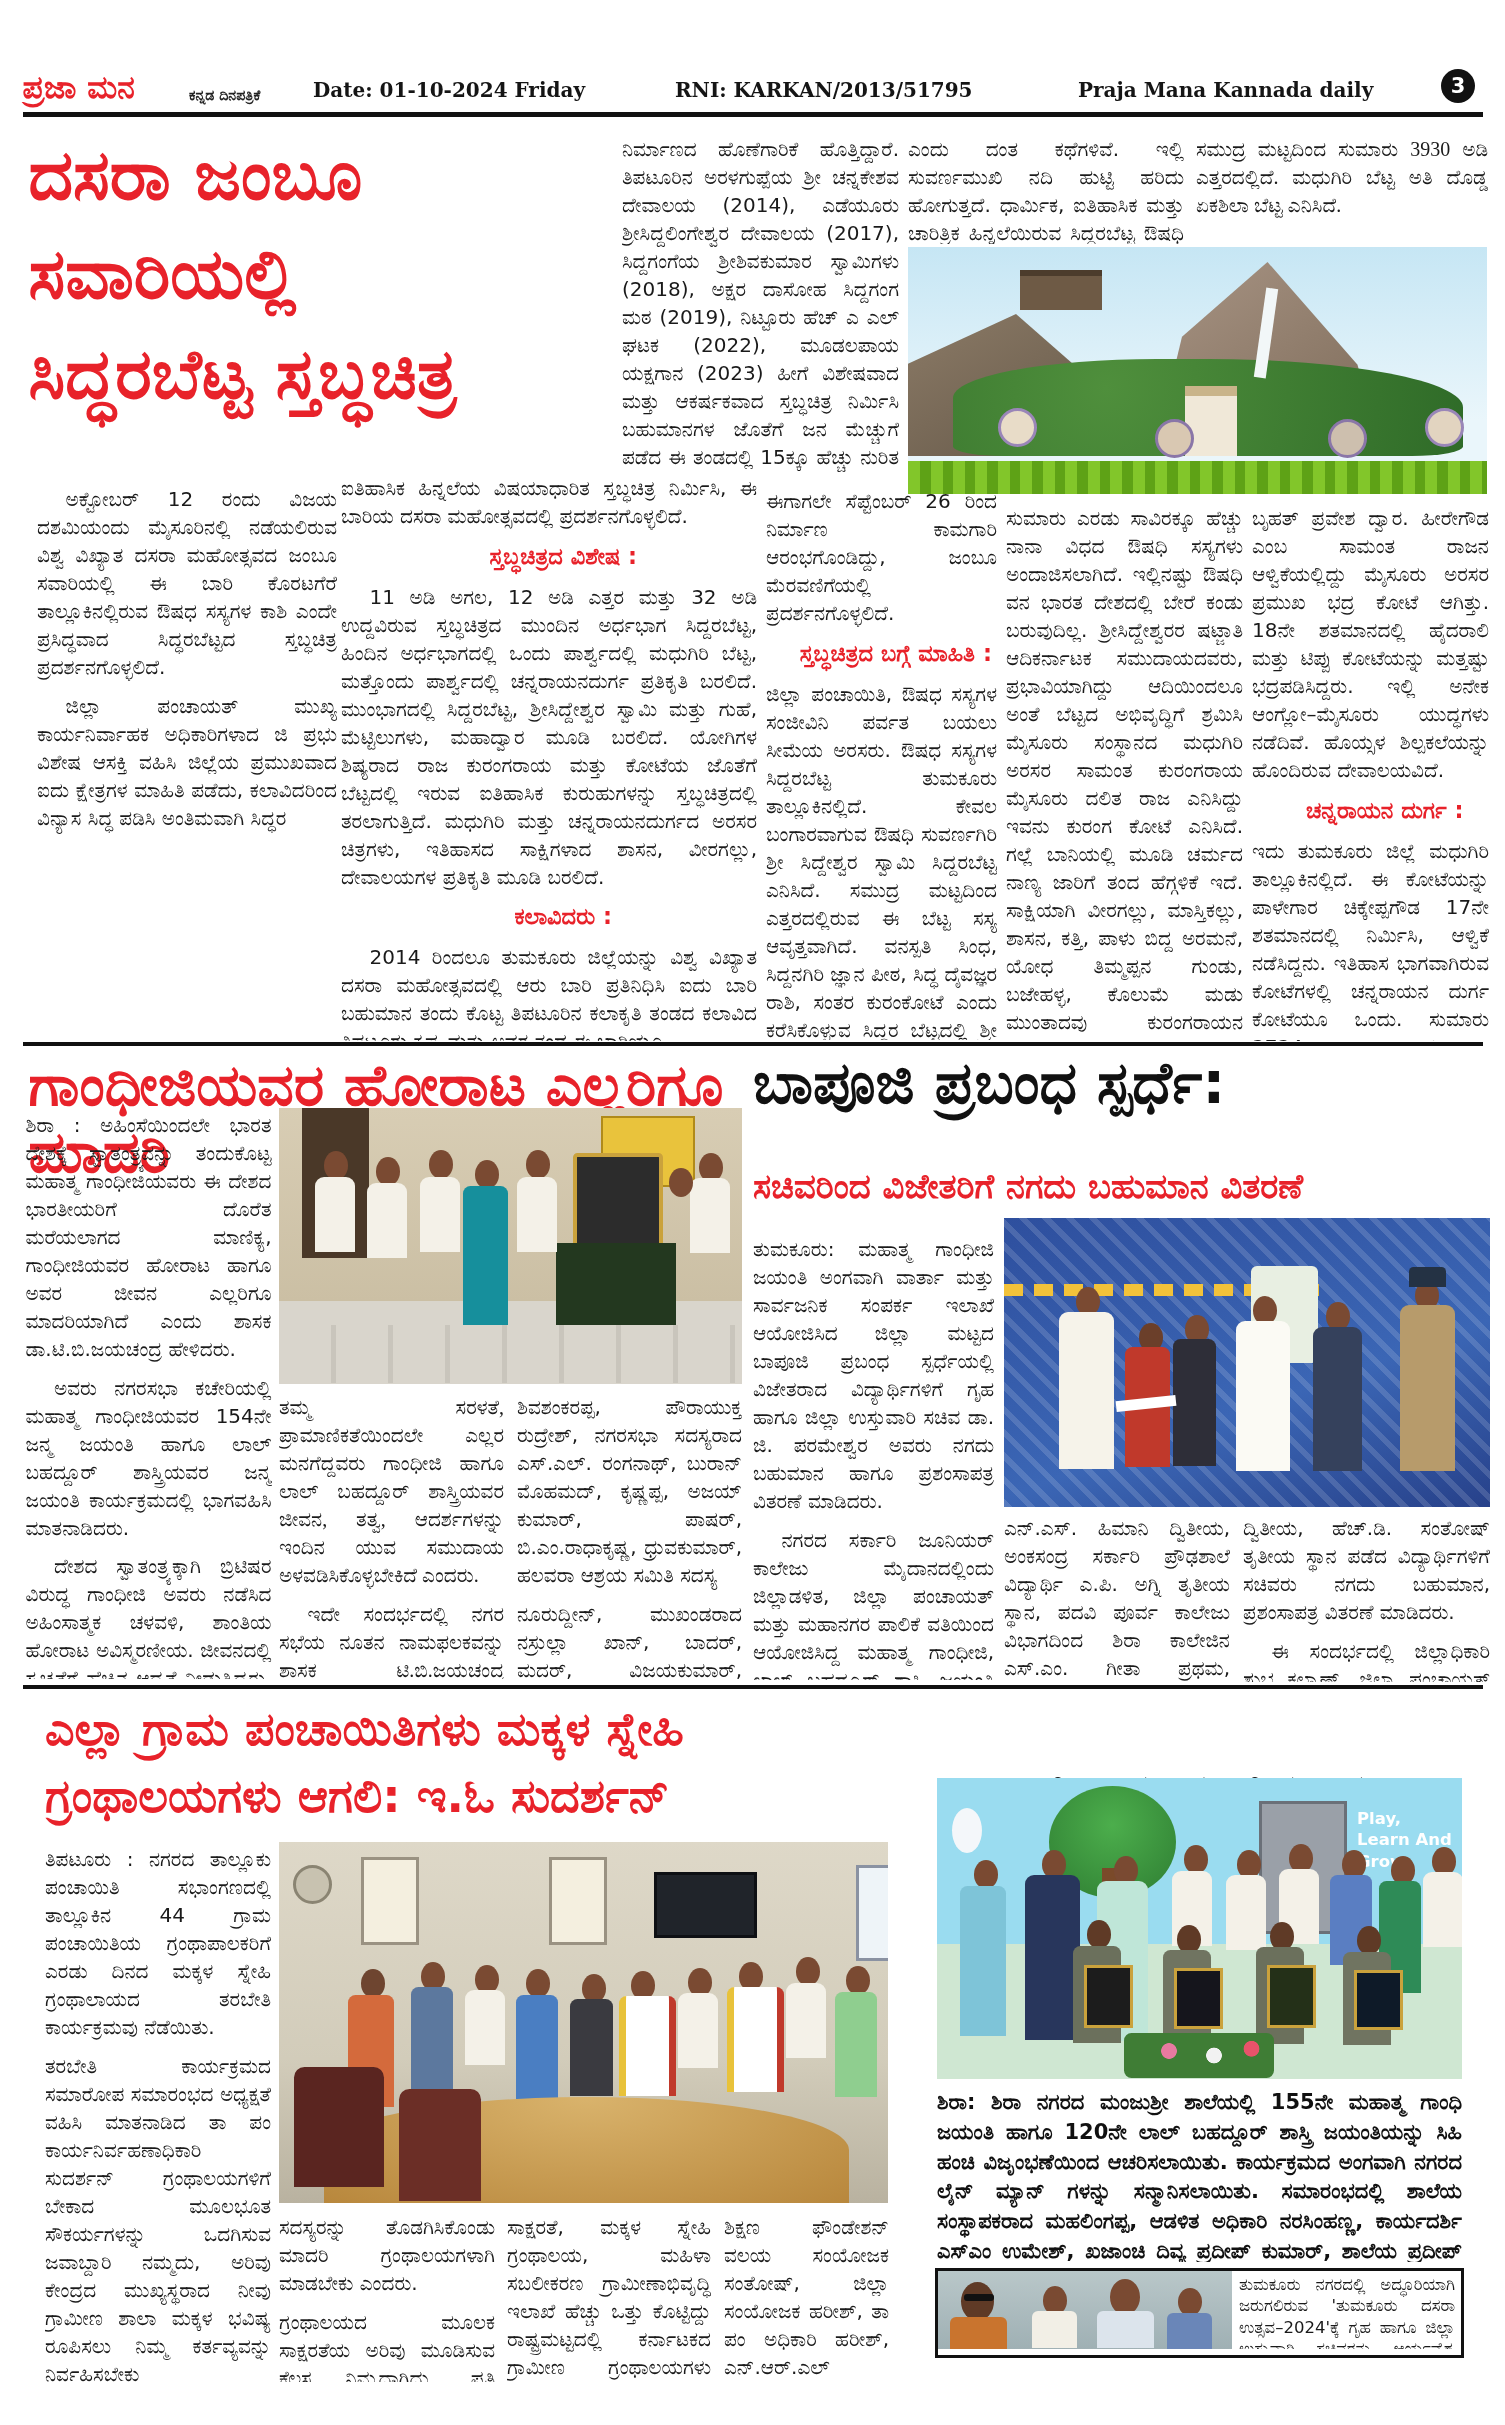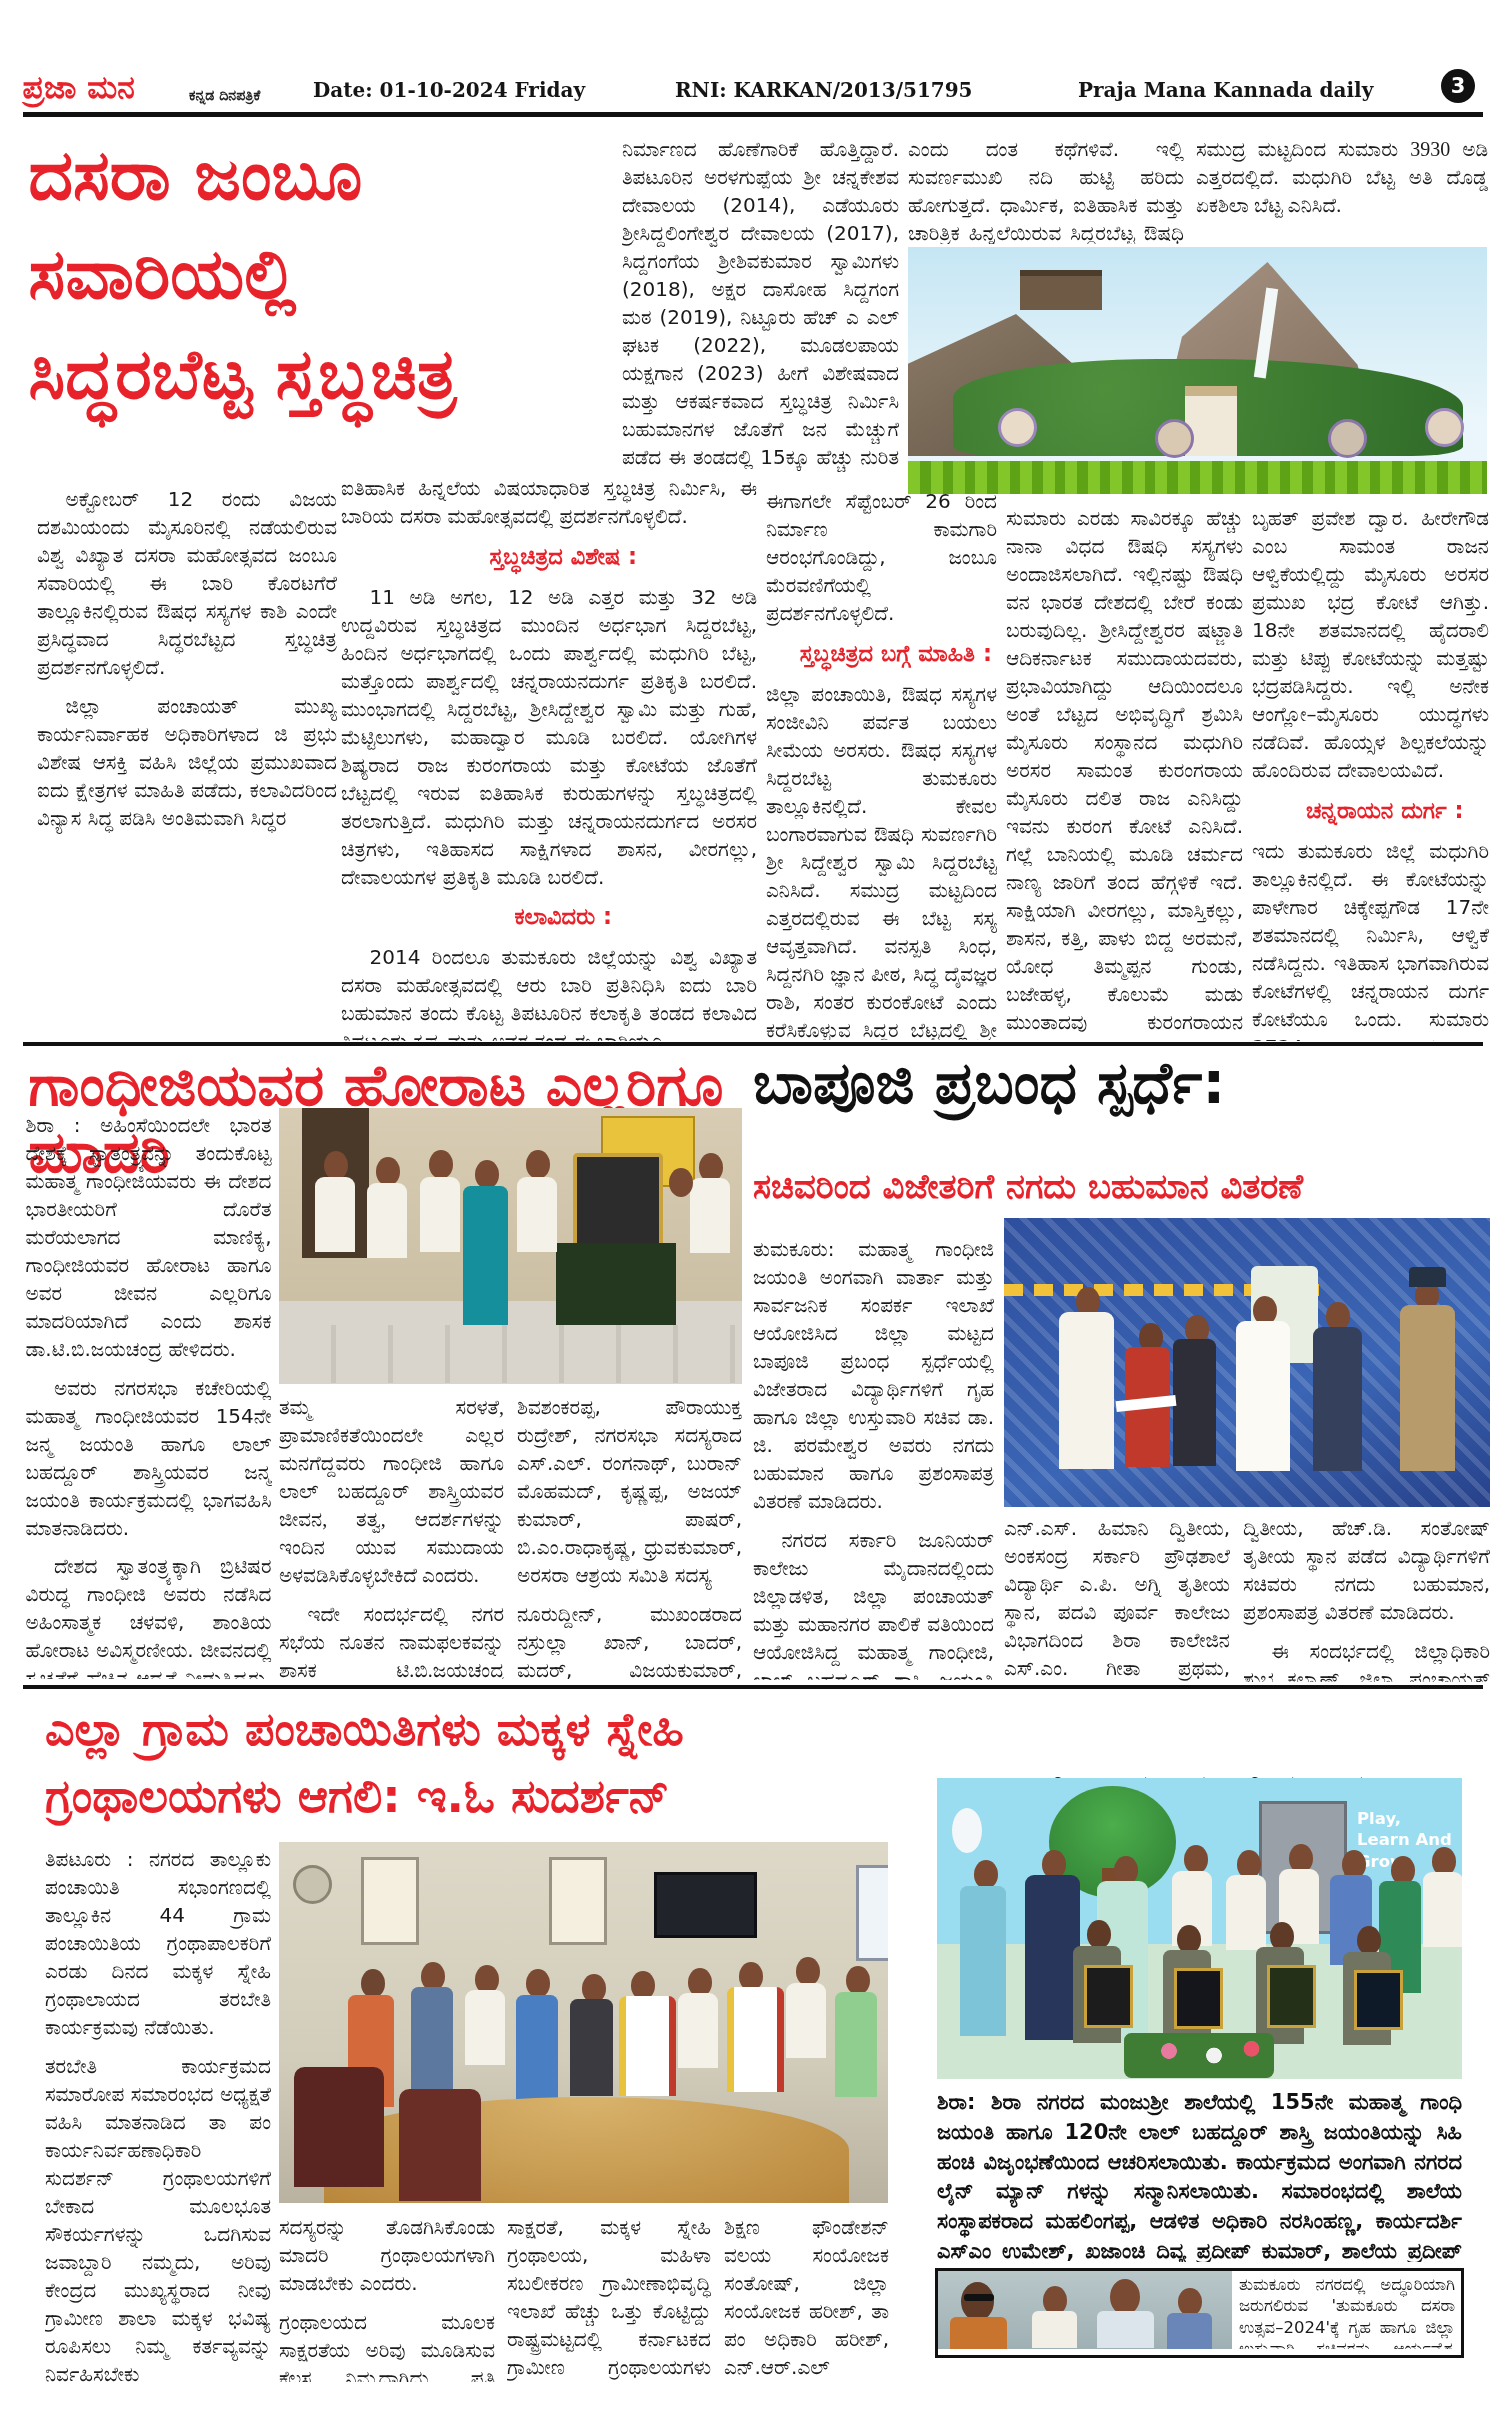--- a/index.html
+++ b/index.html
@@ -126,21 +126,21 @@
       <i class="bd" style="left:411px;top:70px;"></i>
     <i class="hd" style="left:390px;top:60px;"></i>
     <i style="left:0;top:217px;width:463px;height:58px;background:repeating-linear-gradient(90deg,#d9d5cc 0 52px,#c9c5bc 52px 57px);"></i>
   </div>
 
   <div class="abs txt" style="left:279px;top:1393px;width:225px;height:286px;font-family:Liberation Serif, serif;">
     <p class="noind">ತಮ್ಮ ಸರಳತೆ, ಪ್ರಾಮಾಣಿಕತೆಯಿಂದಲೇ ಎಲ್ಲರ ಮನಗೆದ್ದವರು ಗಾಂಧೀಜಿ ಹಾಗೂ ಲಾಲ್ ಬಹದ್ದೂರ್ ಶಾಸ್ತ್ರಿಯವರ ಜೀವನ, ತತ್ವ, ಆದರ್ಶಗಳನ್ನು ಇಂದಿನ ಯುವ ಸಮುದಾಯ ಅಳವಡಿಸಿಕೊಳ್ಳಬೇಕಿದೆ ಎಂದರು.</p>
     <p>ಇದೇ ಸಂದರ್ಭದಲ್ಲಿ ನಗರ ಸಭೆಯ ನೂತನ ನಾಮಫಲಕವನ್ನು ಶಾಸಕ ಟಿ.ಬಿ.ಜಯಚಂದ್ರ ಅನಾವರಣಗೊಳಿಸಿದರು. ಈ ಸಂದರ್ಭದಲ್ಲಿ ನಿರ್ಮಲ ಟಿ.ಬಿ. ಜಯಚಂದ್ರ, ನಗರಸಭಾ ಅಧ್ಯಕ್ಷ ಜೀಶಾನ್ ಮೊಹಮದ್, ಉಪಾಧ್ಯಕ್ಷ ಲಕ್ಷ್ಮೀಕಾಂತ್, ಸ್ಥಾಯಿ ಸಮಿತಿ ಅಧ್ಯಕ್ಷ</p>
   </div>
   <div class="abs txt" style="left:517px;top:1393px;width:225px;height:286px;">
-    <p class="noind">ಶಿವಶಂಕರಪ್ಪ, ಪೌರಾಯುಕ್ತ ರುದ್ರೇಶ್, ನಗರಸಭಾ ಸದಸ್ಯರಾದ ಎಸ್.ಎಲ್. ರಂಗನಾಥ್, ಬುರಾನ್ ಮೊಹಮದ್, ಕೃಷ್ಣಪ್ಪ, ಅಜಯ್ ಕುಮಾರ್, ಪಾಷರ್, ಬಿ.ಎಂ.ರಾಧಾಕೃಷ್ಣ, ಧ್ರುವಕುಮಾರ್, ಅರಸರಾ ಆಶ್ರಯ ಸಮಿತಿ ಸದಸ್ಯ</p>
+    <p class="noind">ಶಿವಶಂಕರಪ್ಪ, ಪೌರಾಯುಕ್ತ ರುದ್ರೇಶ್, ನಗರಸಭಾ ಸದಸ್ಯರಾದ ಎಸ್.ಎಲ್. ರಂಗನಾಥ್, ಬುರಾನ್ ಮೊಹಮದ್, ಕೃಷ್ಣಪ್ಪ, ಅಜಯ್ ಕುಮಾರ್, ಪಾಷರ್, ಬಿ.ಎಂ.ರಾಧಾಕೃಷ್ಣ, ಧ್ರುವಕುಮಾರ್, ಹಲವರಾ ಆಶ್ರಯ ಸಮಿತಿ ಸದಸ್ಯ</p>
     <p class="noind">ನೂರುದ್ದೀನ್, ಮುಖಂಡರಾದ ನಸ್ರುಲ್ಲಾ ಖಾನ್, ಬಾದರ್, ಮದರ್, ವಿಜಯಕುಮಾರ್, ಭಾನುಪ್ರಕಾಶ್, ಧರಣಿಕುಮಾರ್, ನಗರಸಭೆ ಕಚೇರಿ ಅಧಿಕಾರಿ ಮಂಜುನಾಥ್, ಪರಿಸರ ಅಭಿಯಂತರ್ ಪಲ್ಲವಿ ಸೇರಿದಂತೆ ಹಲವರು ಹಾಜರಿದ್ದರು.</p>
   </div>
 
   <div class="abs hl-blk" style="left:753px;top:1049px;width:738px;font-size:58px;">ಬಾಪೂಜಿ ಪ್ರಬಂಧ ಸ್ಪರ್ಧೆ:</div>
   <div class="abs hl-red" style="left:753px;top:1166px;width:738px;font-size:34px;">ಸಚಿವರಿಂದ ವಿಜೇತರಿಗೆ ನಗದು ಬಹುಮಾನ ವಿತರಣೆ</div>
 
   <div class="abs txt" style="left:753px;top:1235px;width:241px;height:445px;">
     <p class="noind">ತುಮಕೂರು: ಮಹಾತ್ಮ ಗಾಂಧೀಜಿ ಜಯಂತಿ ಅಂಗವಾಗಿ ವಾರ್ತಾ ಮತ್ತು ಸಾರ್ವಜನಿಕ ಸಂಪರ್ಕ ಇಲಾಖೆ ಆಯೋಜಿಸಿದ ಜಿಲ್ಲಾ ಮಟ್ಟದ ಬಾಪೂಜಿ ಪ್ರಬಂಧ ಸ್ಪರ್ಧೆಯಲ್ಲಿ ವಿಜೇತರಾದ ವಿದ್ಯಾರ್ಥಿಗಳಿಗೆ ಗೃಹ ಹಾಗೂ ಜಿಲ್ಲಾ ಉಸ್ತುವಾರಿ ಸಚಿವ ಡಾ. ಜಿ. ಪರಮೇಶ್ವರ ಅವರು ನಗದು ಬಹುಮಾನ ಹಾಗೂ ಪ್ರಶಂಸಾಪತ್ರ ವಿತರಣೆ ಮಾಡಿದರು.</p>
     <p>ನಗರದ ಸರ್ಕಾರಿ ಜೂನಿಯರ್ ಕಾಲೇಜು ಮೈದಾನದಲ್ಲಿಂದು ಜಿಲ್ಲಾಡಳಿತ, ಜಿಲ್ಲಾ ಪಂಚಾಯತ್ ಮತ್ತು ಮಹಾನಗರ ಪಾಲಿಕೆ ವತಿಯಿಂದ ಆಯೋಜಿಸಿದ್ದ ಮಹಾತ್ಮ ಗಾಂಧೀಜಿ, ಲಾಲ್ ಬಹದ್ದೂರ್ ಶಾಸ್ತ್ರಿ ಜಯಂತಿ ಹಾಗೂ ಪೌರ ಕಾರ್ಮಿಕರ ದಿನಾಚರಣೆ ಕಾರ್ಯಕ್ರಮದ ಉದ್ಘಾಟನೆ ನೆರವೇರಿಸಿದ ನಂತರ ಬಹುಮಾನ ವಿತರಣೆ ಮಾಡಿದರು.</p>
 

